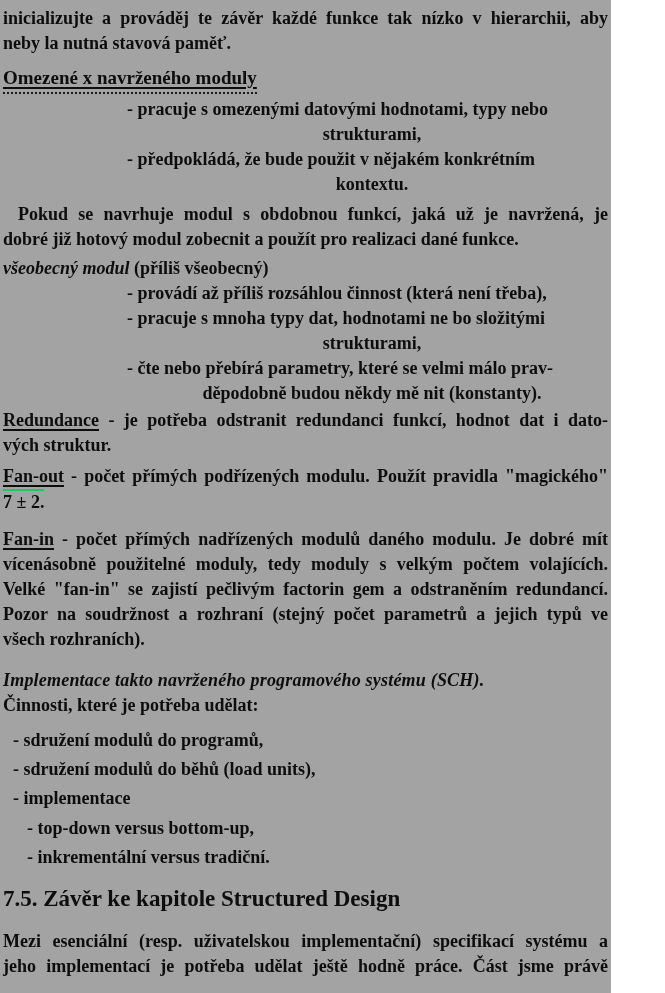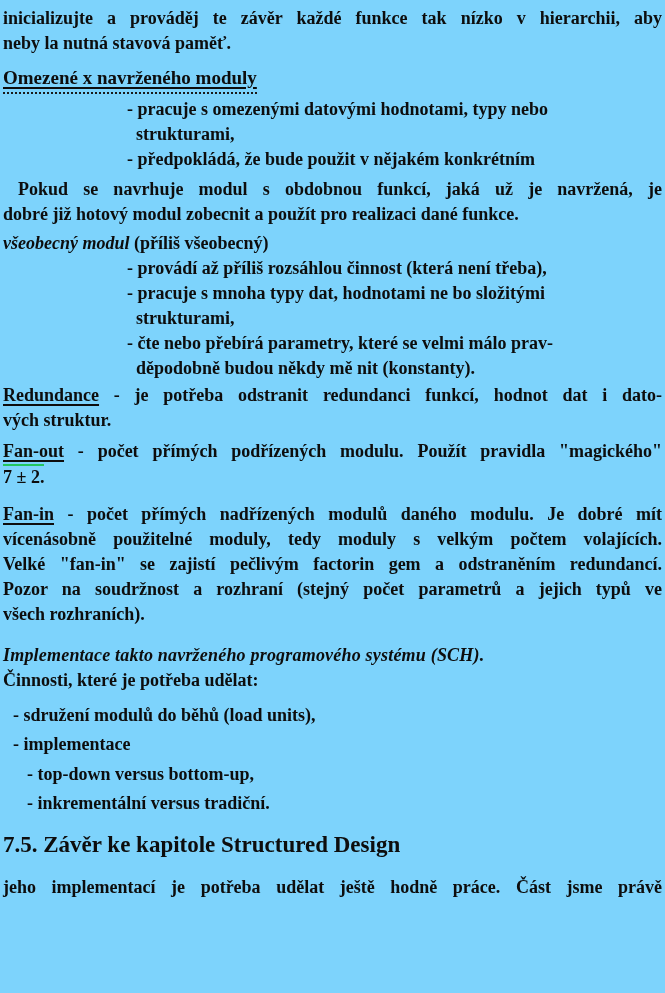--- a/index.html
+++ b/index.html
@@ -3,26 +3,26 @@
 <meta charset="utf-8">
 <title>Structured Design — strana</title>
 <style>
   html, body {
     margin: 0;
     padding: 0;
     background: #ffffff;
   }
   .page {
     position: relative;
-    width: 665px;
+    width: 611px;
     height: 993px;
     box-sizing: border-box;
     padding: 6px 3px 0 3px;
     overflow: hidden;
-    background: #7dd3fc;
+    background: #a3a3a3;
     color: #0d0d0d;
     font-family: "Liberation Serif", "DejaVu Serif", serif;
     font-weight: 700;
     font-size: 18px;
     line-height: 25px;
     -webkit-font-smoothing: antialiased;
   }
   .ln {
     white-space: nowrap;
   }
@@ -48,21 +48,21 @@
     display: inline-block;
     text-decoration: underline;
     text-decoration-thickness: 2px;
     text-underline-offset: 3px;
     border-bottom: 2px dotted #1a1a1a;
     padding-bottom: 2px;
   }
   .ind-term   { padding-left: 17px; }
   .ind-first  { padding-left: 15px; }
   .bullet     { padding-left: 124px; }
-  .bcont      { padding-left: 133px; }
+  .bcont      { padding-left: 133px; text-align: center; }
   .sec-pokud      { margin-top: 5px; }
   .sec-vseobecny  { margin-top: 4px; }
   .sec-redundance { margin-top: 2px; }
   .sec-fanout     { margin-top: 6px; }
   .sec-fanin      { margin-top: 12px; }
   .overl {
     display: inline-block;
     border-top: 2px solid #22c55e;
     padding-top: 1px;
     line-height: 21px;
@@ -93,20 +93,21 @@
     <div class="ln just">inicializujte a prováděj te závěr každé funkce tak nízko v hierarchii, aby</div>
     <div class="ln">neby la nutná stavová paměť.</div>
   </section>
 
   <h2 class="mheading"><span class="hu">Omezené x navrženého moduly</span></h2>
 
   <section>
     <div class="ln bullet">- pracuje s omezenými datovými hodnotami, typy nebo</div>
     <div class="ln bcont">strukturami,</div>
     <div class="ln bullet">- předpokládá, že bude použit v nějakém konkrétním</div>
+    <div class="ln bcont">kontextu.</div>
   </section>
 
   <section class="sec-pokud">
     <div class="ln just ind-first">Pokud se navrhuje modul s obdobnou funkcí, jaká už je navržená, je</div>
     <div class="ln">dobré již hotový modul zobecnit a použít pro realizaci dané funkce.</div>
   </section>
 
   <section class="sec-vseobecny">
     <div class="ln"><span class="it">všeobecný modul</span><span> (příliš všeobecný)</span></div>
     <div class="ln bullet">- provádí až příliš rozsáhlou činnost (která není třeba),</div>
@@ -131,25 +132,27 @@
     <div class="ln just">vícenásobně použitelné moduly, tedy moduly s velkým počtem volajících.</div>
     <div class="ln just">Velké "fan-in" se zajistí pečlivým factorin gem a odstraněním redundancí.</div>
     <div class="ln just">Pozor na soudržnost a rozhraní (stejný počet parametrů a jejich typů ve</div>
     <div class="ln">všech rozhraních).</div>
   </section>
 
   <div class="ln impl-heading">Implementace takto navrženého programového systému (SCH).</div>
   <div class="ln">Činnosti, které je potřeba udělat:</div>
 
   <section class="tasks">
+    <div class="ln task">- sdružení modulů do programů,</div>
     <div class="ln task">- sdružení modulů do běhů (load units),</div>
     <div class="ln task task3">- implementace</div>
     <div class="ln subtask">- top-down versus bottom-up,</div>
     <div class="ln subtask">- inkrementální versus tradiční.</div>
   </section>
 
   <h1 class="ln concl-heading">7.5. Závěr ke kapitole Structured Design</h1>
 
   <section class="sec-final">
+    <div class="ln just">Mezi esenciální (resp. uživatelskou implementační) specifikací systému a</div>
     <div class="ln just">jeho implementací je potřeba udělat ještě hodně práce. Část jsme právě</div>
   </section>
 
 </div>
 
 </body></html>

